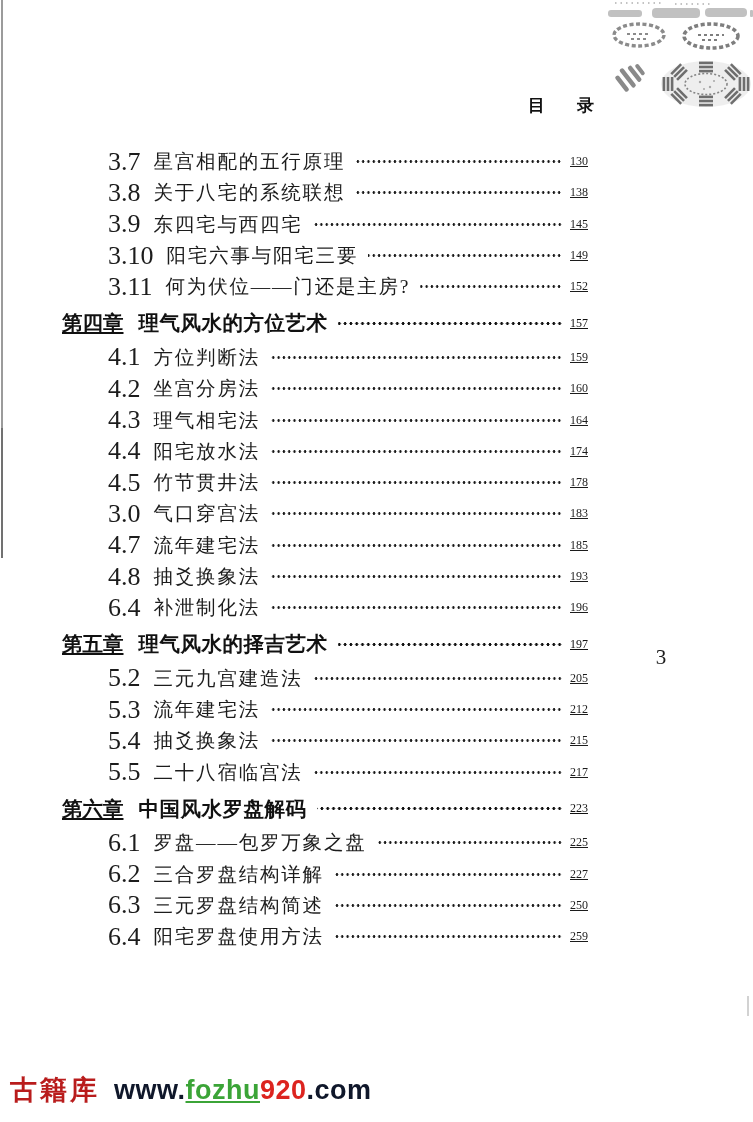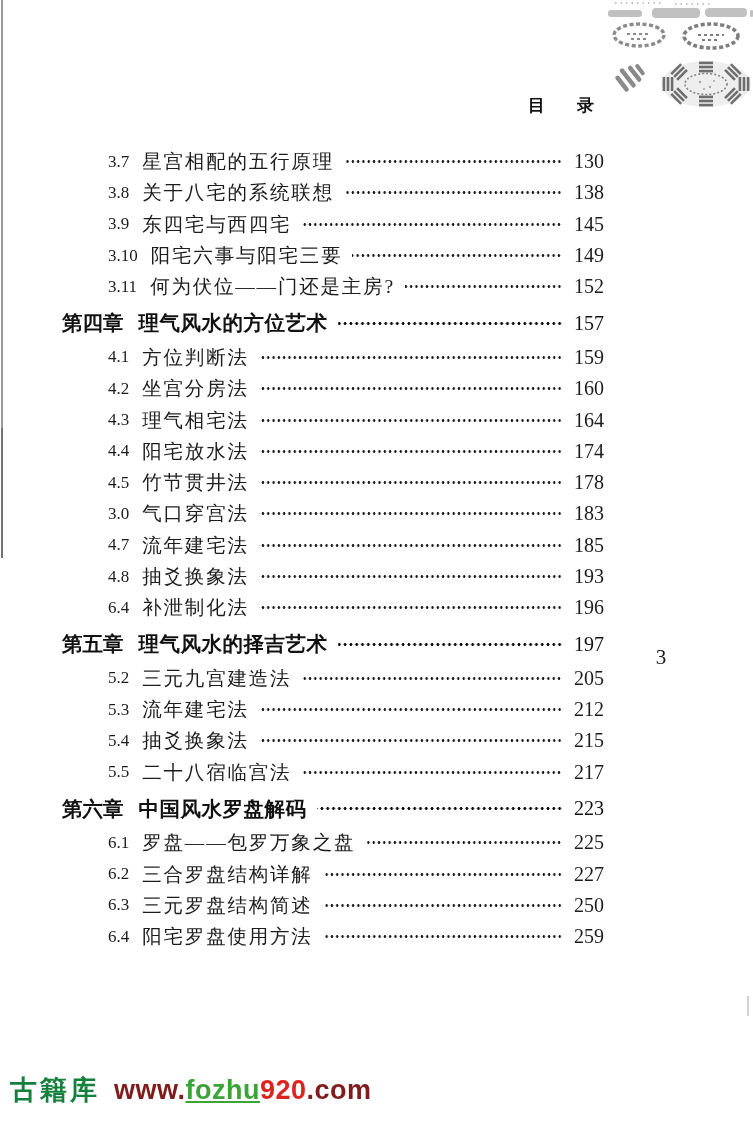--- a/index.html
+++ b/index.html
@@ -21,44 +21,44 @@
     font-weight:bold; font-size:17px; letter-spacing:0; color:#111; }
 
   
   .toc { position:absolute; left:62px; top:146px; width:546px; }
   .row { display:flex; align-items:center; height:31.3px; }
   .row .num   { flex:none; margin-right:13px; }
   .row .label { flex:none; white-space:nowrap; }
   .row .dots  { flex:1 1 0; min-width:12px; height:31px; margin:0 8px 0 10px;
     background-image:radial-gradient(circle, #161616 1.05px, rgba(0,0,0,0) 1.5px);
     background-size:5.3px 31px; background-repeat:repeat-x; background-position:right center; }
-  .row .pagenum { flex:none; width:38px; text-align:center;
-    font-size:20px; font-family:"Liberation Serif","DejaVu Serif",serif; }
+  .row .pagenum { flex:none; width:38px; text-align:left;
+    font-size:12px; font-family:"Liberation Serif","DejaVu Serif",serif;text-decoration:underline; }
 
   .row.item { padding-left:46px; font-size:19.5px; }
   .row.item .label { letter-spacing:1.8px;font-family:Liberation Serif, serif; }
-  .row.item .num { font-size:17px; }
+  .row.item .num { font-size:26px; }
 
   .row.chapter { font-family:"Liberation Sans","DejaVu Sans",sans-serif;
     font-weight:700; font-size:20.5px; margin-top:5px; margin-bottom:3px; color:#111; }
-  .row.chapter .num { margin-right:15px; }
+  .row.chapter .num { margin-right:15px;text-decoration:underline; }
   .row.chapter .label { letter-spacing:0.5px;text-align:right; }
   .row.chapter .dots { background-image:radial-gradient(circle, #101010 1.3px, rgba(0,0,0,0) 1.7px);
     background-size:5.8px 31px; }
   .row.chapter .pagenum { font-weight:400; }
 
   
   .folio { position:absolute; left:649px; top:645px; width:24px; text-align:center; font-size:21px; }
 
   
   .watermark { position:absolute; left:10px; top:1072px; display:flex; align-items:baseline;
     font-family:"Liberation Sans","DejaVu Sans",sans-serif; font-weight:700; font-size:27px; }
-  .wm-lib  { color:#15803d; letter-spacing:3px; margin-right:14px; }
+  .wm-lib  { color:#b91c1c; letter-spacing:3px; margin-right:14px; }
   .wm-url  { letter-spacing:0.5px; }
-  .wm-dark  { color:#7f1d1d; }
+  .wm-dark  { color:#0f172a; }
   .wm-green { color:#3ba437;text-decoration:underline; }
   .wm-red   { color:#dc241f; }
 </style>
 </head>
 <body>
 
 <div class="page">
 
   <div class="edge-left-a"></div>
   <div class="edge-left-b"></div>

